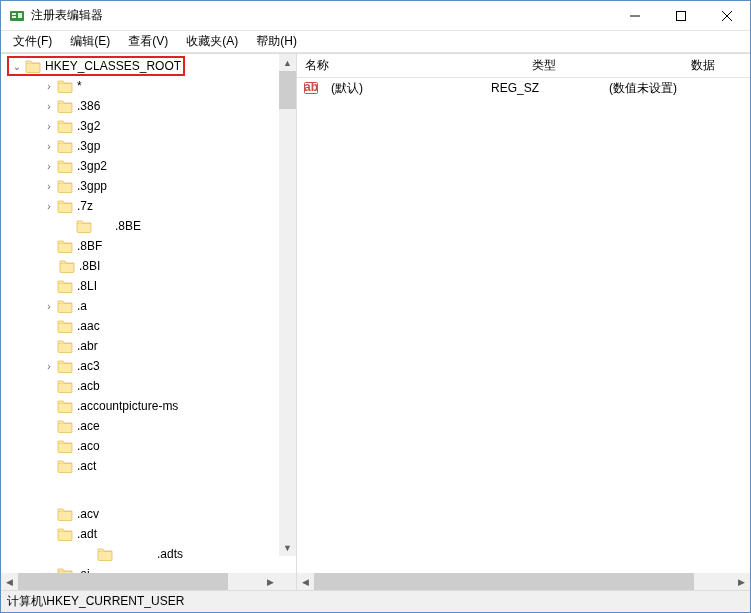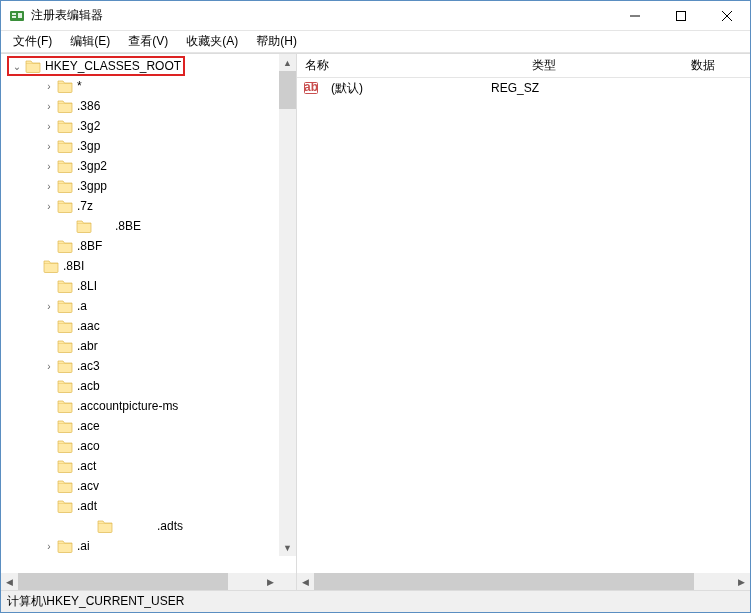--- a/index.html
+++ b/index.html
@@ -180,21 +180,21 @@
             <div class="node" style="padding-left: 42px;">
               <span class="chev"></span>
               <span class="folder">
                 <svg width="16" height="14" viewBox="0 0 16 14">
                   <path d="M1 2h5l1.5 2H15v8.5A1 1 0 0 1 14 13.5H2A1 1 0 0 1 1 12.5z" fill="#ffe9a6" stroke="#e0b84d" stroke-width="0.7"></path>
                   <path d="M1 4h14v1H1z" fill="#e0b84d" opacity="0.4"></path>
                 </svg>
               </span>
               <span>.8BF</span>
             </div>
-            <div class="node" style="padding-left: 28px;">
+            <div class="node" style="padding-left: 44px;">
               <span class="chev"></span>
               <span class="folder">
                 <svg width="16" height="14" viewBox="0 0 16 14">
                   <path d="M1 2h5l1.5 2H15v8.5A1 1 0 0 1 14 13.5H2A1 1 0 0 1 1 12.5z" fill="#ffe9a6" stroke="#e0b84d" stroke-width="0.7"></path>
                   <path d="M1 4h14v1H1z" fill="#e0b84d" opacity="0.4"></path>
                 </svg>
               </span>
               <span>.8BI</span>
             </div>
             <div class="node" style="padding-left: 42px;">
@@ -290,21 +290,21 @@
             <div class="node" style="padding-left: 42px;">
               <span class="chev"></span>
               <span class="folder">
                 <svg width="16" height="14" viewBox="0 0 16 14">
                   <path d="M1 2h5l1.5 2H15v8.5A1 1 0 0 1 14 13.5H2A1 1 0 0 1 1 12.5z" fill="#ffe9a6" stroke="#e0b84d" stroke-width="0.7"></path>
                   <path d="M1 4h14v1H1z" fill="#e0b84d" opacity="0.4"></path>
                 </svg>
               </span>
               <span>.act</span>
             </div>
-            <div class="node" style="padding-left: 42px;">
+            <div class="node" style="padding-left: 42px; margin-top: 28px;">
               <span class="chev"></span>
               <span class="folder">
                 <svg width="16" height="14" viewBox="0 0 16 14">
                   <path d="M1 2h5l1.5 2H15v8.5A1 1 0 0 1 14 13.5H2A1 1 0 0 1 1 12.5z" fill="#ffe9a6" stroke="#e0b84d" stroke-width="0.7"></path>
                   <path d="M1 4h14v1H1z" fill="#e0b84d" opacity="0.4"></path>
                 </svg>
               </span>
               <span>.acv</span>
             </div>
             <div class="node" style="padding-left: 42px;">
@@ -366,20 +366,21 @@
         <div id="rows">
             <div class="row">
               <span class="valicon">
                 <svg width="16" height="16" viewBox="0 0 16 16">
                   <rect x="1.5" y="2.5" width="13" height="11" rx="1" fill="#fff" stroke="#c94f4f" stroke-width="1"></rect>
                   <text x="8" y="11" text-anchor="middle" font-size="8" font-family="sans-serif" fill="#c94f4f" font-weight="bold">ab</text>
                 </svg>
               </span>
               <div class="cell" style="width:160px">(默认)</div>
               <div class="cell" style="width:118px">REG_SZ</div>
+              <div class="cell" style="flex:1">(数值未设置)</div>
             </div>
           </div>
       </div>
       <div class="scroll-x">
         <div class="sbtn">◀</div>
         <div class="strack-x">
           <div class="sthumb-x" style="position:absolute;left:0;width:380px;"></div>
         </div>
         <div class="sbtn">▶</div>
       </div>

